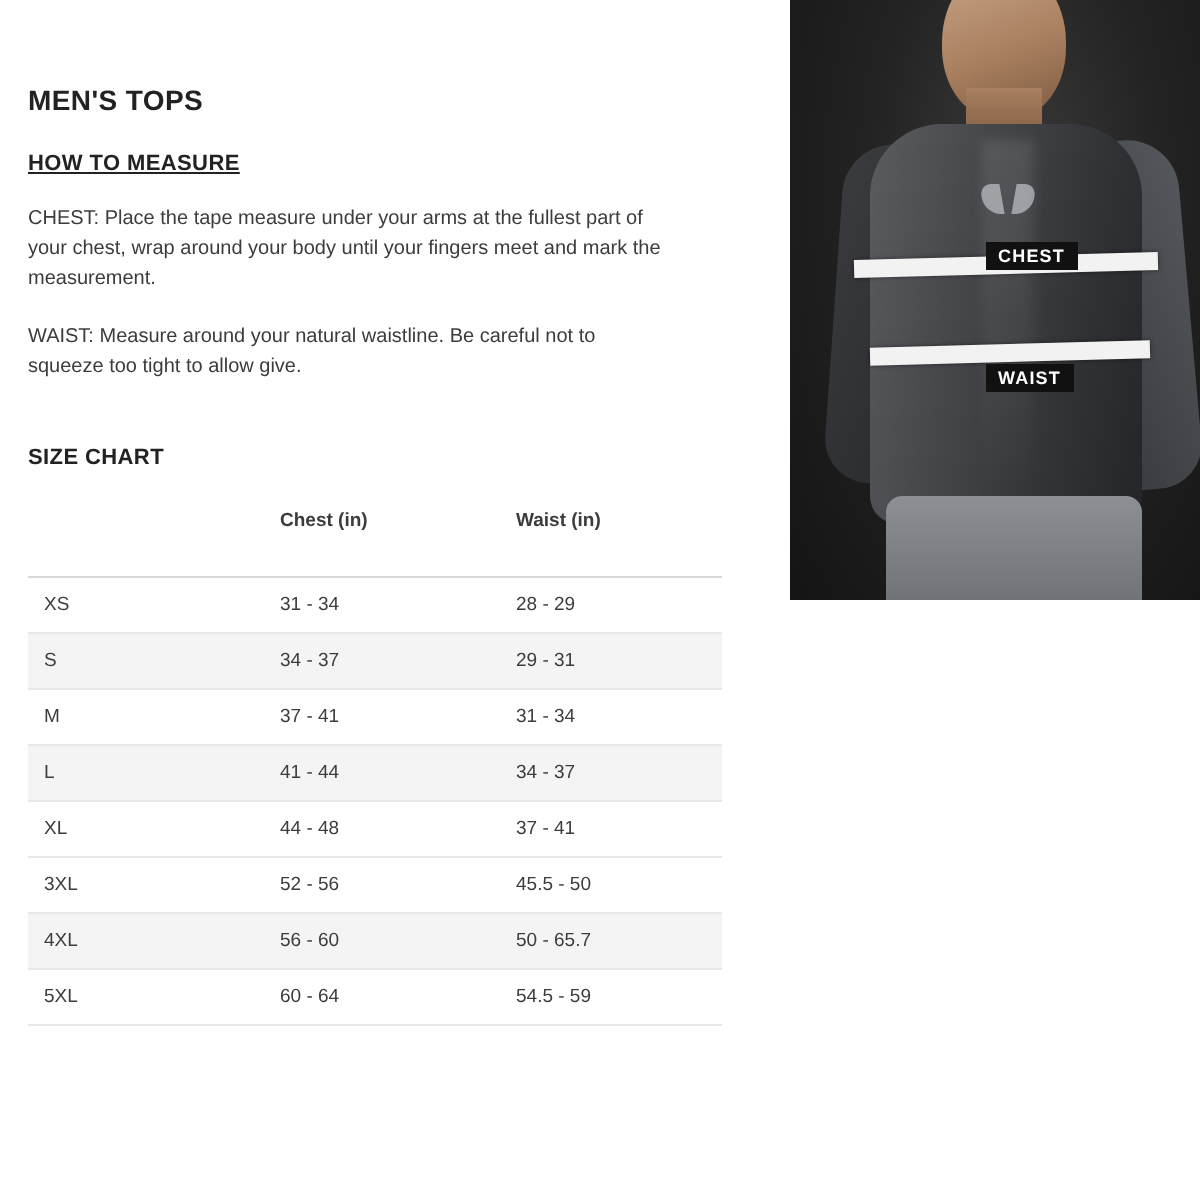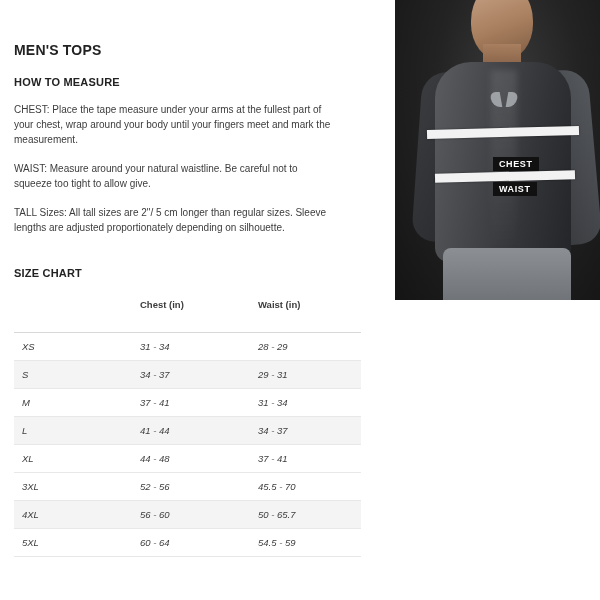--- a/index.html
+++ b/index.html
@@ -136,21 +136,21 @@
   .band-label {
     position: absolute;
     background: #111111;
     color: #ffffff;
     font-size: 9px;
     font-weight: bold;
     letter-spacing: 0.6px;
     padding: 3px 6px 2px 6px;
     line-height: 1;
   }
-  .label-chest { left: 98px; top: 121px; margin-top: 36px; }
+  .label-chest { left: 98px; top: 121px; }
   .label-waist { left: 98px; top: 166px; margin-top: 16px; }
 
   
   .content {
     position: absolute;
     left: 0;
     top: 0;
     width: 395px;
     padding: 42px 14px 0 14px;
     box-sizing: border-box;
@@ -161,20 +161,21 @@
     color: #222222;
     margin: 0 0 18px 0;
     letter-spacing: 0.2px;
   }
   h2.subtitle {
     font-size: 11px;
     font-weight: bold;
     color: #222222;
     margin: 0 0 14px 0;
     letter-spacing: 0.2px;
+    text-decoration: underline;
   }
   p.para {
     font-size: 10px;
     line-height: 15px;
     color: #3c3c3c;
     margin: 0 0 14px 0;
     max-width: 318px;
   }
   h2.chart-title {
     font-size: 11px;
@@ -197,21 +198,20 @@
     font-weight: bold;
     color: #3c3c3c;
     padding: 6px 0 22px 8px;
     border-bottom: 1px solid #d8d8d8;
   }
   table.size-chart td {
     font-size: 9.5px;
     color: #3c3c3c;
     padding: 8px 0 8px 8px;
     border-bottom: 1px solid #e8e8e8;
-    font-style: italic;
   }
   table.size-chart tr.alt td {
     background: #f4f4f4;
   }
   col.c-size  { width: 118px; }
   col.c-chest { width: 118px; }
   col.c-waist { width: 111px; }
 </style>
 </head>
 <body>
@@ -235,21 +235,20 @@
     <div class="band band-waist"></div>
     <div class="band-label label-waist">WAIST</div>
   </div>
 
   <div class="content">
     <h1 class="title">MEN'S TOPS</h1>
     <h2 class="subtitle">HOW TO MEASURE</h2>
 
     <p class="para">CHEST: Place the tape measure under your arms at the fullest part of your chest, wrap around your body until your fingers meet and mark the measurement.</p>
     <p class="para">WAIST: Measure around your natural waistline. Be careful not to squeeze too tight to allow give.</p>
-    <p class="para">TALL Sizes: All tall sizes are 2"/ 5 cm longer than regular sizes. Sleeve lengths are adjusted proportionately depending on silhouette.</p>
 
     <h2 class="chart-title">SIZE CHART</h2>
 
     <table class="size-chart">
       <colgroup>
         <col class="c-size">
         <col class="c-chest">
         <col class="c-waist">
       </colgroup>
       <thead>
@@ -281,21 +280,21 @@
           <td>34 - 37</td>
         </tr>
         <tr>
           <td>XL</td>
           <td>44 - 48</td>
           <td>37 - 41</td>
         </tr>
         <tr>
           <td>3XL</td>
           <td>52 - 56</td>
-          <td>45.5 - 70</td>
+          <td>45.5 - 50</td>
         </tr>
         <tr class="alt">
           <td>4XL</td>
           <td>56 - 60</td>
           <td>50 - 65.7</td>
         </tr>
         <tr>
           <td>5XL</td>
           <td>60 - 64</td>
           <td>54.5 - 59</td>

